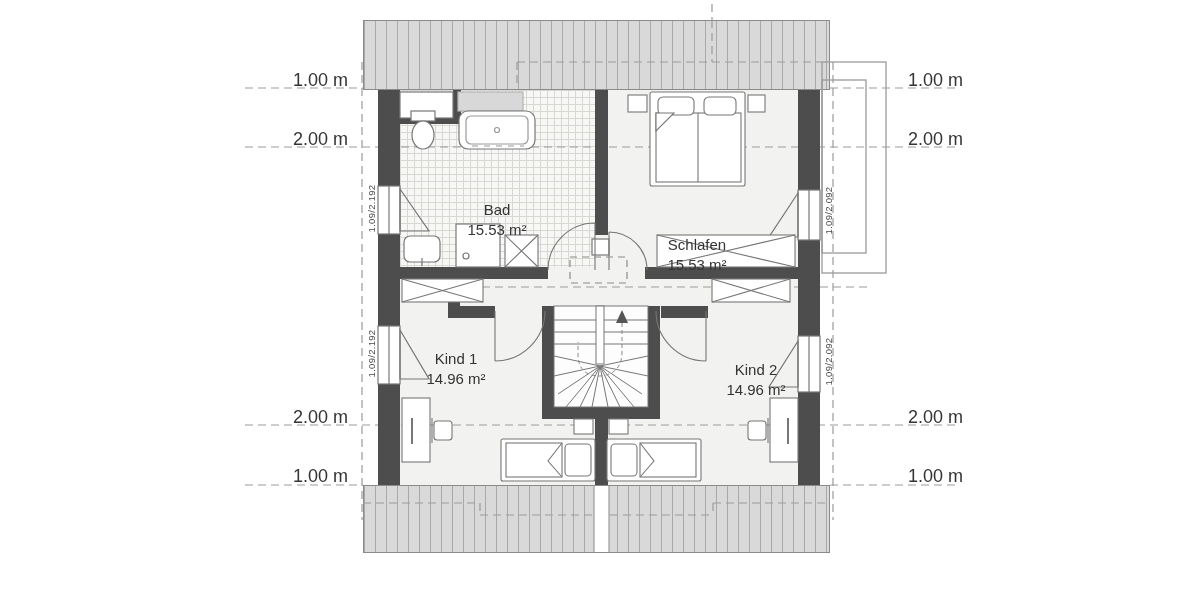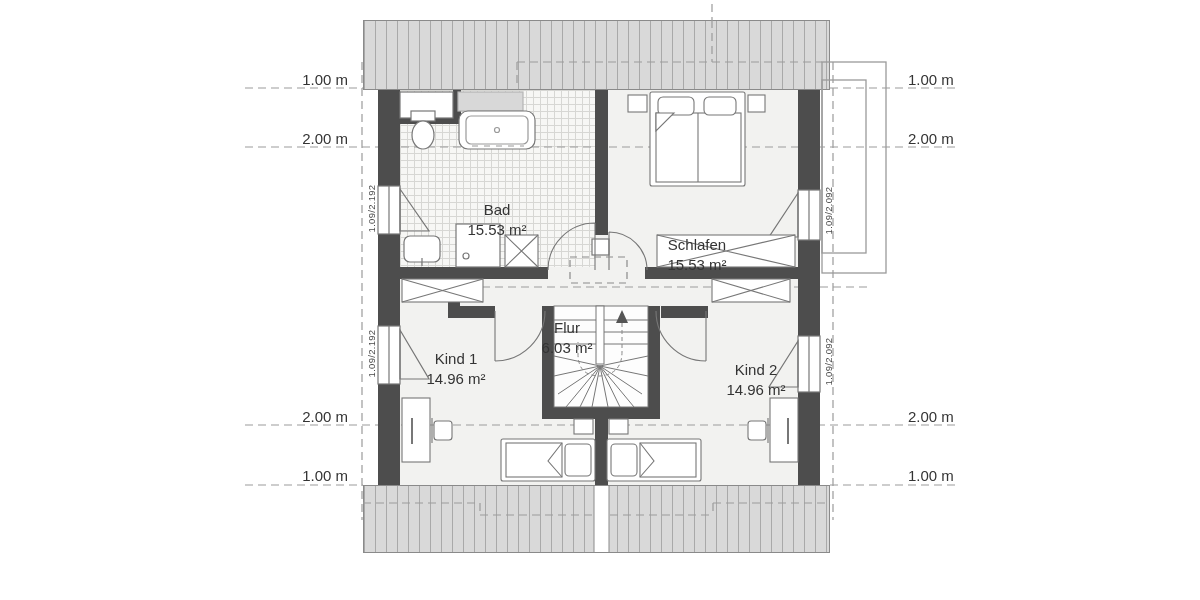--- a/index.html
+++ b/index.html
@@ -8,21 +8,21 @@
   .abs{position:absolute;}
   .roofband{background:repeating-linear-gradient(90deg,#a9a9a9 0 1px,#d9d9d9 1px 11px);
             border:1px solid #8a8a8a;box-sizing:border-box;}
   .floor{background:#f2f2f0;}
   .tiles{background-color:#f7f7f5;
          background-image:linear-gradient(#d7d7d4 1px,transparent 1px),
                           linear-gradient(90deg,#d7d7d4 1px,transparent 1px);
          background-size:7px 7px;}
   svg{position:absolute;left:0;top:0;}
   .roomlabel{position:absolute;text-align:center;font-size:15px;line-height:20px;color:#343434;z-index:5;margin-top:32px;}
-  .dimlabel{position:absolute;font-size:15px;color:#343434;height:16px;line-height:16px;z-index:5;}
+  .dimlabel{position:absolute;font-size:18px;color:#343434;height:16px;line-height:16px;z-index:5;}
   .dim-r{text-align:left;}
   .dim-l{text-align:right;width:62px;}
   .vlabel{position:absolute;width:74px;text-align:center;font-size:9.5px;color:#4a4a4a;
           transform:rotate(-90deg);z-index:5;letter-spacing:.3px;}
 </style>
 </head>
 <body>
 
 <div id="stage">
 
@@ -210,24 +210,20 @@
   </svg>
 
   <div class="roomlabel" style="left:447px;top:168px;width:100px;">
     <div>Bad</div>
     <div>15.53 m²</div>
   </div>
   <div class="roomlabel" style="left:647px;top:203px;width:100px;text-align:center;">
     <div>Schlafen</div>
     <div>15.53 m²</div>
   </div>
-  <div class="roomlabel" style="left:527px;top:286px;width:80px;">
-    <div>Flur</div>
-    <div>6.03 m²</div>
-  </div>
   <div class="roomlabel" style="left:416px;top:317px;width:80px;">
     <div>Kind 1</div>
     <div>14.96 m²</div>
   </div>
   <div class="roomlabel" style="left:705px;top:328px;width:80px;padding-left:11px;">
     <div>Kind 2</div>
     <div>14.96 m²</div>
   </div>
 
   <div class="dimlabel dim-l" style="left:286px;top:72px;">1.00 m</div>

